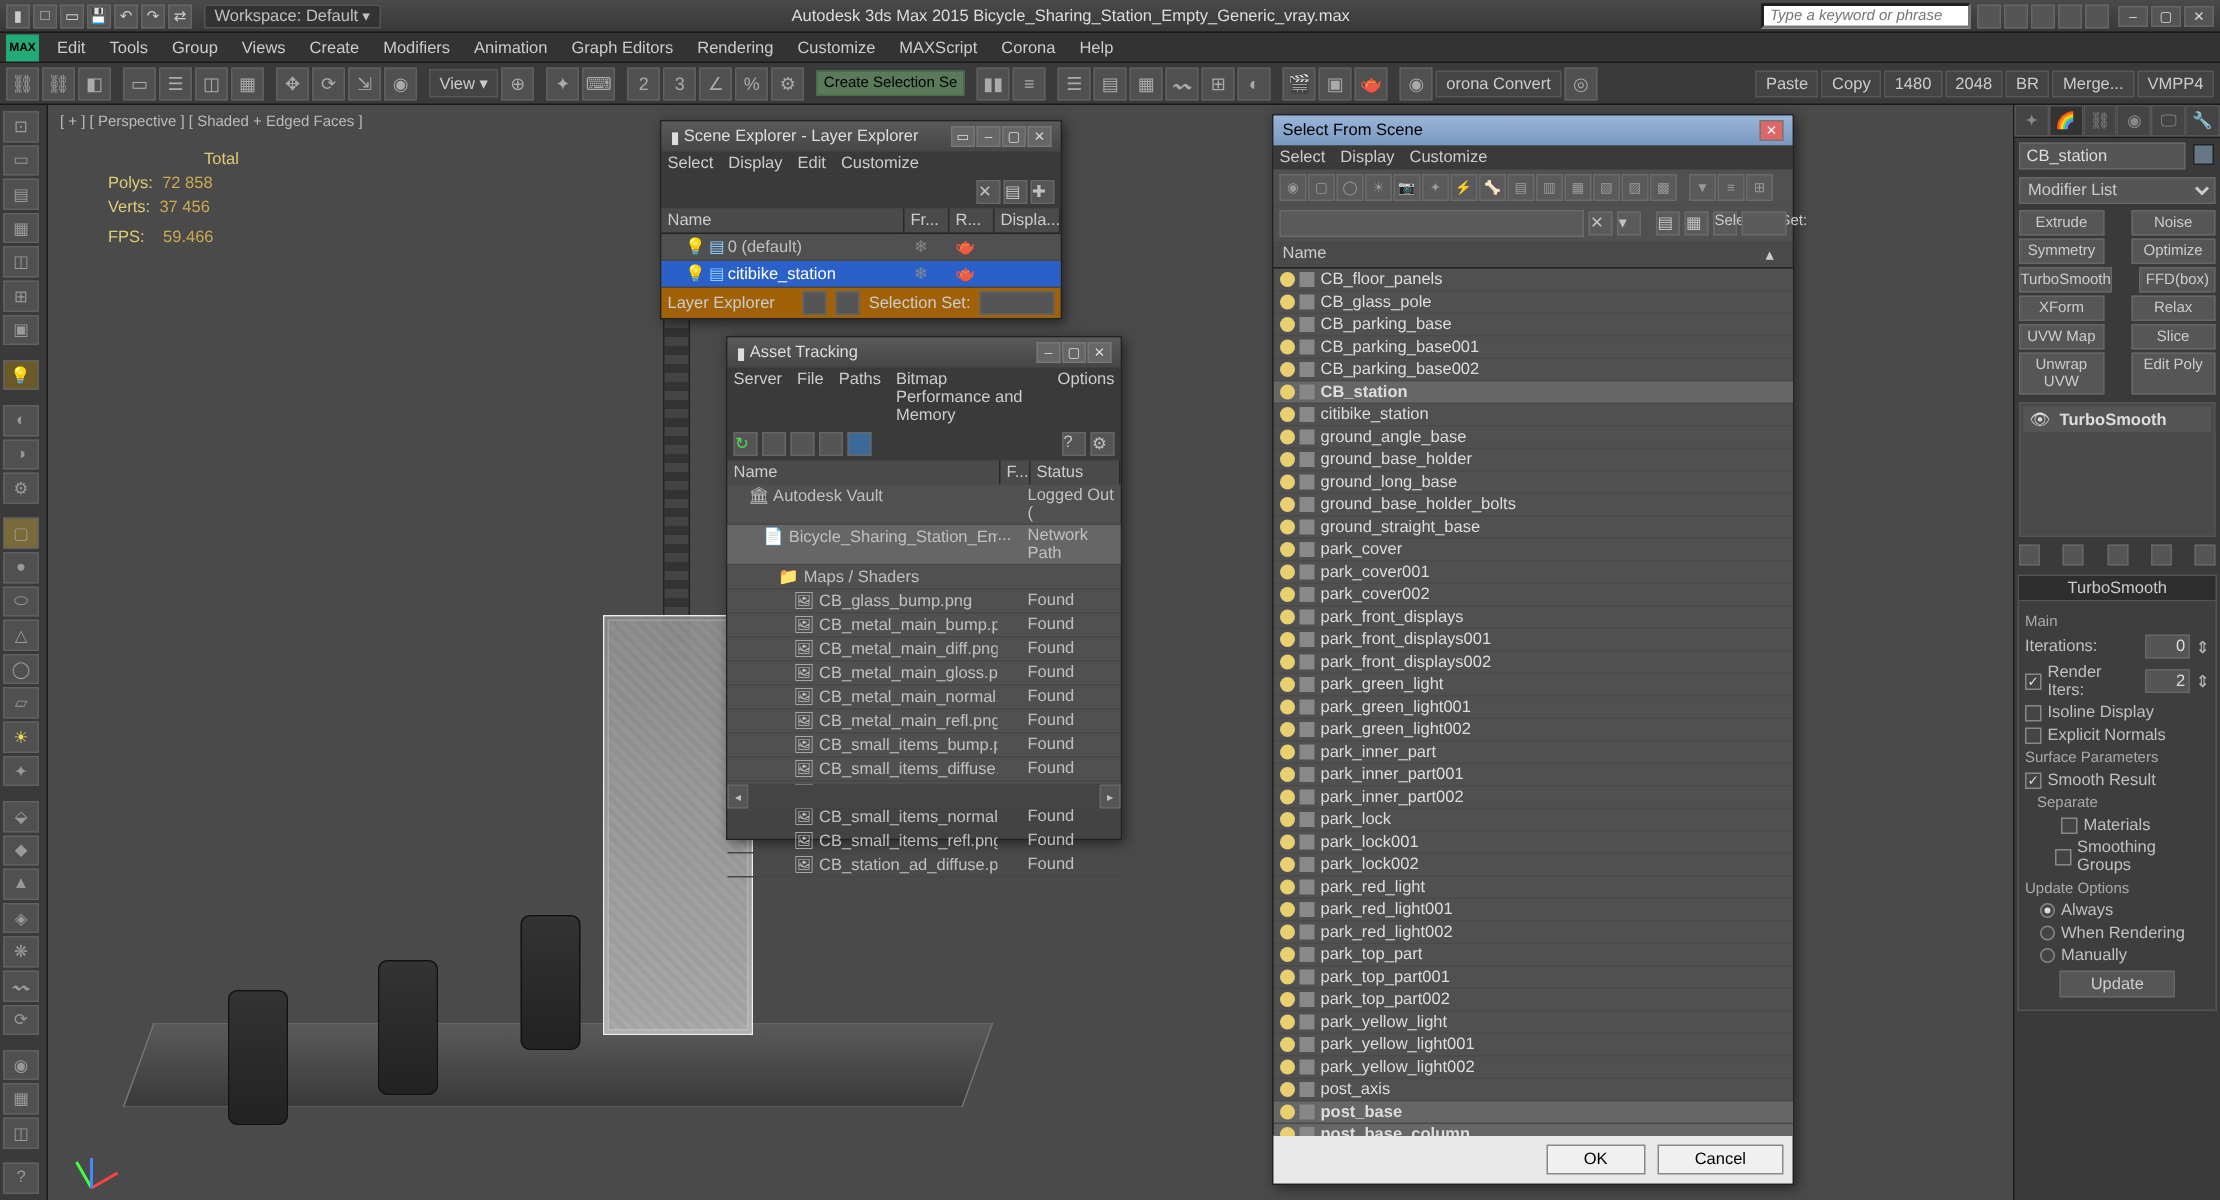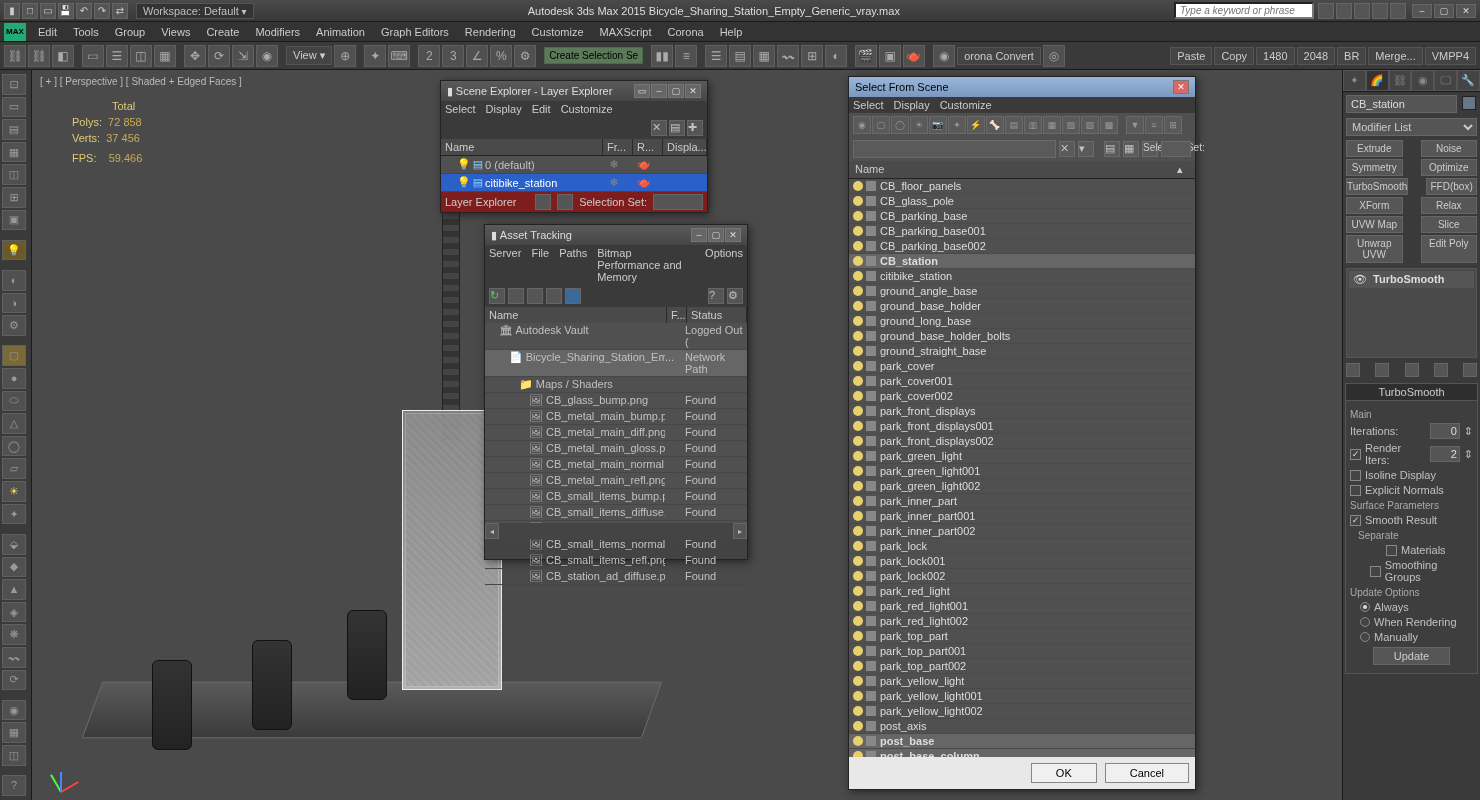--- a/index.html
+++ b/index.html
@@ -84,21 +84,21 @@
 .dialog .dlgtool { background:#3a3a3a; padding:3px 4px; display:flex; gap:2px; justify-content:flex-end;}
 .dialog .dlgtool span{width:16px;height:16px;background:#555;border:1px solid #666;}
 
 
 #sceneexp { left:440px; top:80px; width:268px;}
 #sceneexp .grid-hd { display:flex; background:#4a4a4a; border-bottom:1px solid #222; color:#ccc; font-size:10px;}
 #sceneexp .grid-hd span{padding:2px 4px;border-right:1px solid #2a2a2a;}
 #sceneexp .grid { background:#505050; }
 #sceneexp .grid .row{display:flex;align-items:center;padding:2px 4px;border-bottom:1px solid #464646;font-size:10px;}
 #sceneexp .grid .row.sel{background:#2a60c8;color:#fff;}
-#sceneexp .status{background:#7f1d1d;padding:2px 4px;display:flex;align-items:center;gap:6px;font-size:10px;color:#ccc;}
+#sceneexp .status{background:#a16207;padding:2px 4px;display:flex;align-items:center;gap:6px;font-size:10px;color:#ccc;}
 #sceneexp .status .sb{width:16px;height:16px;background:#555;border:1px solid #666;}
 
 
 #assettrk { left:484px; top:224px; width:264px;}
 #assettrk .atool{background:#3a3a3a;padding:3px 4px;display:flex;gap:3px;}
 #assettrk .atool span{width:16px;height:16px;background:#555;border:1px solid #666;}
 #assettrk .atool span.on{background:#3a6a9a;}
 #assettrk .atool .sp{flex:1;}
 #assettrk .ghd{display:flex;background:#4a4a4a;color:#ccc;font-size:10px;}
 #assettrk .ghd span{padding:2px 4px;border-right:1px solid #2a2a2a;}
@@ -277,21 +277,21 @@
     <div class="tb">◉</div>
     <div class="tb">▦</div>
     <div class="tb">◫</div>
     <div class="gap"></div>
     <div class="tb">?</div>
   </div>
 
   <div class="viewport">
     <div class="vp-label">[ + ] [ Perspective ] [ Shaded + Edged Faces ]</div>
     <div class="vp-stats">
-      <div style="margin-left:40px"><span class="l">Total</span></div>
+      <div style="margin-left:64px"><span class="l">Total</span></div>
       <div><span class="l">Polys:</span>&nbsp;&nbsp;<span>72 858</span></div>
       <div><span class="l">Verts:</span>&nbsp;&nbsp;<span>37 456</span></div>
       <div style="margin-top:4px"><span class="l">FPS:</span>&nbsp;&nbsp;&nbsp;&nbsp;<span>59.466</span></div>
     </div>
     <div class="vp-scene">
       <div class="floor"></div>
       <div class="pole"></div>
       <div class="kiosk"></div>
       <div class="bollard" style="left:60px;top:270px;"></div>
       <div class="bollard" style="left:160px;top:250px;"></div>
@@ -374,21 +374,21 @@
         <div class="line">
             <span class="cb"></span>
             <span>Explicit Normals</span>
           </div>
         <div class="grp">Surface Parameters</div>
         <div class="line">
             <span class="cb">✓</span>
             <span>Smooth Result</span>
           </div>
         <div class="grp" style="margin-left:8px">Separate</div>
-        <div class="line" style="margin-left:36px">
+        <div class="line" style="margin-left:24px">
             <span class="cb"></span>
             <span>Materials</span>
           </div>
         <div class="line" style="margin-left:20px">
             <span class="cb"></span>
             <span>Smoothing Groups</span>
           </div>
         <div class="grp">Update Options</div>
         <div class="line" style="margin-left:10px">
             <span class="rad">

